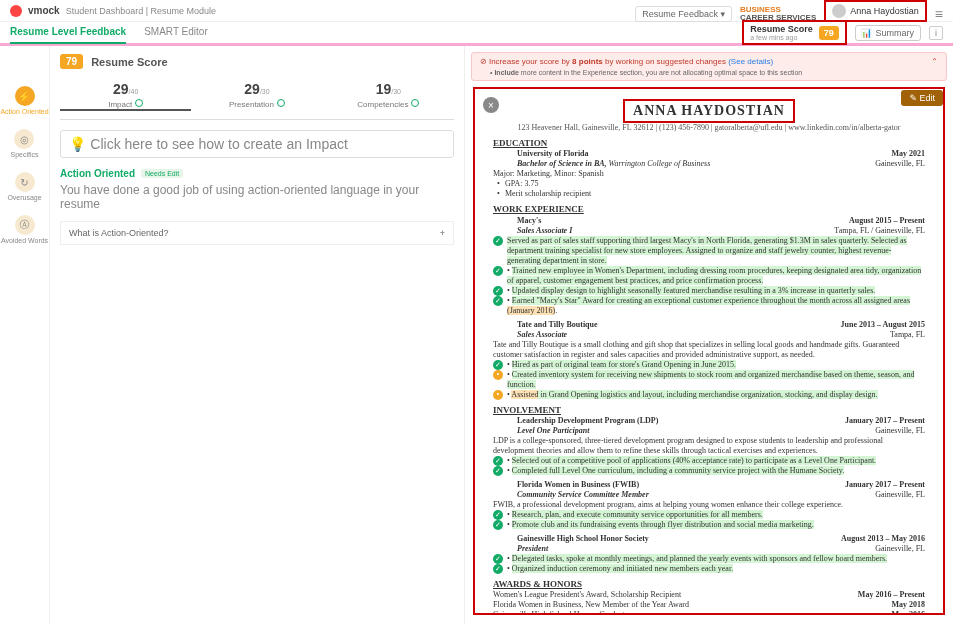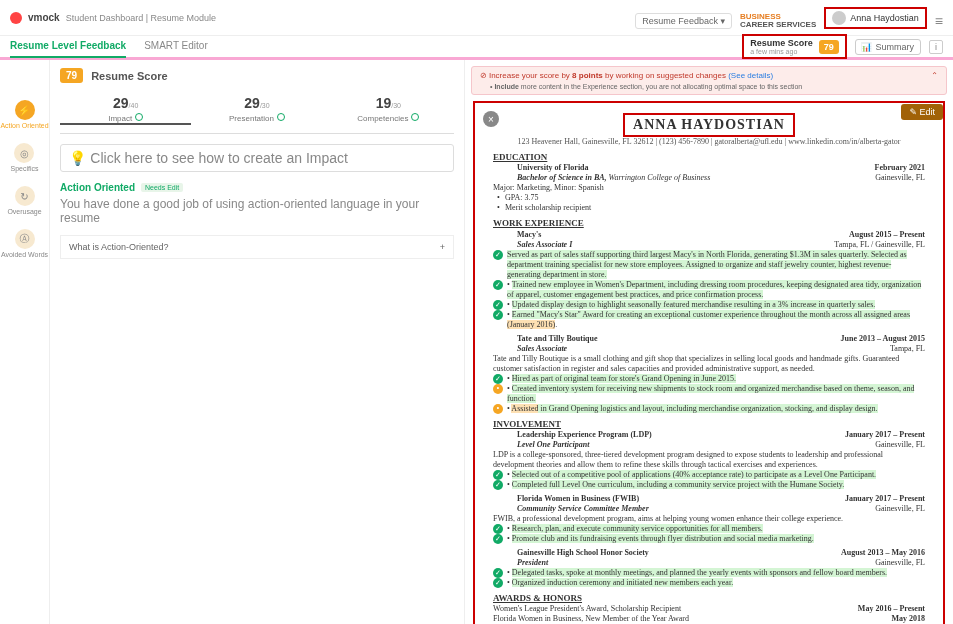--- a/index.html
+++ b/index.html
@@ -1,17 +1,17 @@
 <!DOCTYPE html>
 <html><head>
 <meta charset="utf-8">
 <style>
 * { box-sizing: border-box; margin: 0; padding: 0; }
 body { font-family: Arial, sans-serif; font-size: 10px; color: #333; background: #fff; width: 953px; }
-.topbar { display: flex; align-items: center; justify-content: space-between; padding: 4px 10px; border-bottom: 1px solid #eee; height: 36px; }
+.topbar { display: flex; align-items: center; justify-content: space-between; padding: 4px 10px; border-bottom: 1px solid #eee; height: 22px; }
 .topbar-left { display: flex; align-items: center; gap: 6px; }
 .logo-dot { width: 12px; height: 12px; border-radius: 50%; background: #f44; display: inline-block; }
 .brand { font-weight: bold; font-size: 10px; color: #444; }
 .bc { color: #888; font-size: 9px; }
 .topbar-right { display: flex; align-items: flex-end; gap: 8px; }
 .rf-drop { border: 1px solid #ddd; padding: 2px 6px; font-size: 9px; border-radius: 3px; color: #666; cursor: pointer; }
 .partner { color: #e67e22; font-size: 8px; font-weight: bold; line-height: 1; }
 .avatar-box { border: 2px solid #c00; padding: 2px 6px; display: flex; align-items: center; gap: 4px; font-size: 9px; }
 .av { width: 14px; height: 14px; border-radius: 50%; background: #ccc; }
 .tabsrow { display: flex; align-items: center; justify-content: space-between; padding: 0 10px; border-bottom: 3px solid #f9a8d4; height: 24px; }
@@ -193,21 +193,21 @@
       <div class="r-header">
         <div class="r-name-box">
           <div class="r-name">ANNA HAYDOSTIAN</div>
         </div>
         <div class="r-contact">123 Heavener Hall, Gainesville, FL 32612 | (123) 456-7890 | gatoralberta@ufl.edu | www.linkedin.com/in/alberta-gator</div>
       </div>
       <div class="r-body">
         <div class="r-sec-h">EDUCATION</div>
         <div class="r-row">
             <span class="r-b">University of Florida</span>
-            <span class="r-b">February 2021</span>
+            <span class="r-b">May 2021</span>
           </div>
         <div class="r-row">
             <span><span class="r-b r-i">Bachelor of Science in BA,</span><span class="r-i"> Warrington College of Business</span></span>
             <span>Gainesville, FL</span>
           </div>
         <div>Major: Marketing, Minor: Spanish</div>
         <div class="r-bul">GPA: 3.75</div>
         <div class="r-bul">Merit scholarship recipient</div>
 
         <div class="r-sec-h">WORK EXPERIENCE</div>
@@ -232,21 +232,21 @@
             <span class="r-b r-i">Sales Associate</span>
             <span>Tampa, FL</span>
           </div>
         <div>Tate and Tilly Boutique is a small clothing and gift shop that specializes in selling local goods and handmade gifts. Guaranteed customer satisfaction in register and sales capacities and provided administrative support, as needed.</div>
         <div class="bullet-ok">• <span class="hl-g">Hired as part of original team for store's Grand Opening in June 2015.</span></div>
         <div class="bullet-warn">• <span class="hl-g">Created inventory system for receiving new shipments to stock room and organized merchandise based on theme, season, and function.</span></div>
         <div class="bullet-warn">• <span class="hl-o">Assisted</span><span class="hl-g"> in Grand Opening logistics and layout, including merchandise organization, stocking, and display design.</span></div>
 
         <div class="r-sec-h">INVOLVEMENT</div>
         <div class="r-row">
-            <span class="r-b">Leadership Experience Program (LDP)</span>
+            <span class="r-b">Leadership Development Program (LDP)</span>
             <span class="r-b">January 2017 – Present</span>
           </div>
         <div class="r-row">
             <span class="r-b r-i">Level One Participant</span>
             <span>Gainesville, FL</span>
           </div>
         <div>LDP is a college-sponsored, three-tiered development program designed to expose students to leadership and professional development theories and allow them to refine these skills through tactical exercises and experiences.</div>
         <div class="bullet-ok">• <span class="hl-g">Selected out of a competitive pool of applications (40% acceptance rate) to participate as a Level One Participant.</span></div>
         <div class="bullet-ok">• <span class="hl-g">Completed full Level One curriculum, including a community service project with the Humane Society.</span></div>
 

